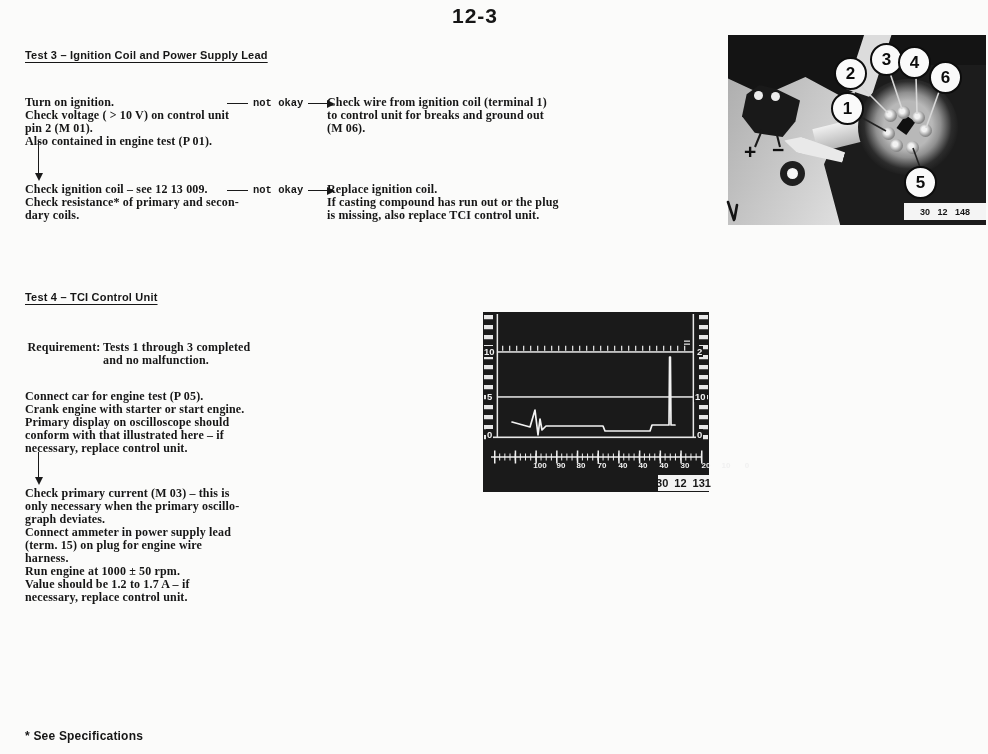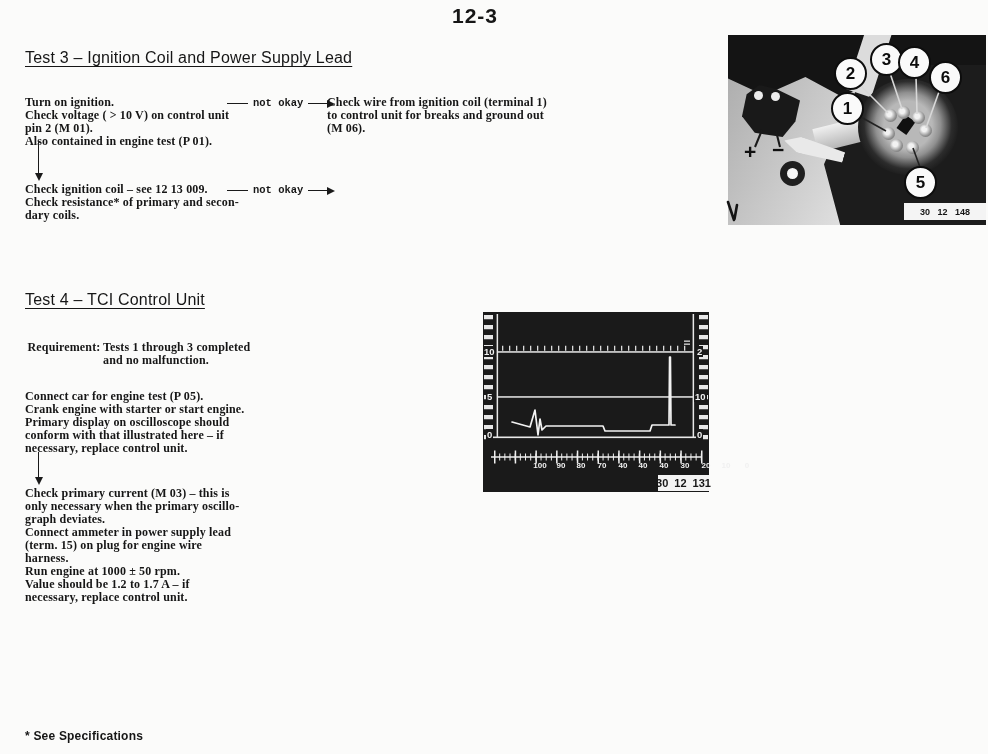--- a/index.html
+++ b/index.html
@@ -1,19 +1,19 @@
 <!DOCTYPE html>
 <html><head>
 <meta charset="utf-8">
 <style>
   html,body{margin:0;padding:0;}
   body{width:988px;height:754px;background:#fbfbfa;font-family:"Liberation Sans",sans-serif;color:#161616;position:relative;overflow:hidden;}
   .page{position:absolute;left:0;top:0;width:988px;height:754px;}
   .title{position:absolute;left:438px;top:4px;width:74px;text-align:center;font-size:21px;font-weight:700;letter-spacing:1px;}
-  .heading{position:absolute;font-size:16px;font-weight:400;letter-spacing:.2px;text-decoration:underline;text-underline-offset:3px;text-decoration-thickness:1.4px;white-space:nowrap;}
+  .heading{position:absolute;font-size:11px;font-weight:700;letter-spacing:.2px;text-decoration:underline;text-underline-offset:3px;text-decoration-thickness:1.4px;white-space:nowrap;}
   .tblock{position:absolute;}
   .ln{font-size:12px;line-height:13px;font-weight:700;letter-spacing:.15px;white-space:nowrap;font-family:Liberation Serif, serif;}
   .conn{position:absolute;display:flex;align-items:center;height:13px;font-family:Liberation Mono, monospace;}
   .conn .seg{width:21px;height:1.6px;background:#1a1a1a;}
   .conn .seg2{width:19px;}
   .conn .lbl{font-size:10.5px;font-weight:700;margin:0 5px;line-height:13px;}
   .conn .head{width:0;height:0;border-left:8px solid #1a1a1a;border-top:4px solid transparent;border-bottom:4px solid transparent;}
   .varrow{position:absolute;width:11px;display:flex;flex-direction:column;align-items:center;}
   .varrow .stem{width:1.6px;background:#1a1a1a;flex:1;}
   .varrow .vhead{width:0;height:0;border-top:8px solid #1a1a1a;border-left:4.5px solid transparent;border-right:4.5px solid transparent;}
@@ -88,20 +88,25 @@
     <div class="ln">dary coils.</div>
   </div>
 
   <div class="conn" style="left:227px;top:184px">
     <span class="seg"></span>
     <span class="lbl">not okay</span>
     <span class="seg seg2"></span>
     <span class="head"></span>
   </div>
 
+  <div class="tblock" style="left:327px;top:183px">
+    <div class="ln">Replace ignition coil.</div>
+    <div class="ln">If casting compound has run out or the plug</div>
+    <div class="ln">is missing, also replace TCI control unit.</div>
+  </div>
 
   <div class="heading" style="left:25px;top:291px">Test 4 – TCI Control Unit</div>
 
   <div class="req" style="left:25px;top:341px">
     <div class="ln rlabel">Requirement:</div>
     <div>
       <div class="ln">Tests 1 through 3 completed</div>
       <div class="ln">and no malfunction.</div>
     </div>
   </div>

